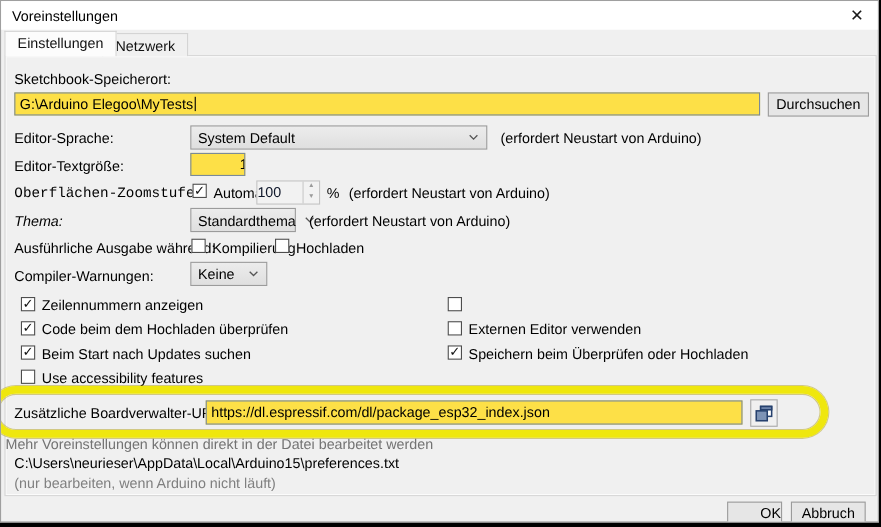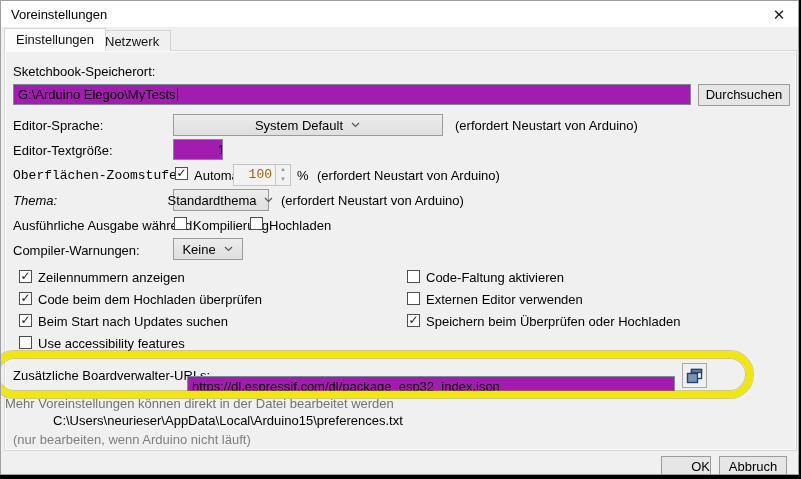--- a/index.html
+++ b/index.html
@@ -17,35 +17,35 @@
   .tab.active { left:3px; top:1px; height:23px; background:#fcfcfc; z-index:3; }
   .tab.inactive { left:92px; top:3px; height:21px; background:#f0f0f0; z-index:1; }
 
   
   #panel { position:absolute; left:3px; top:49px; width:793px; height:401px; background:#f0f0f0; border:1px solid #d8d8d8; box-shadow:inset 0 0 0 1px #fbfbfb; }
 
   .lbl { position:absolute; font-size:13px; color:#000; white-space:nowrap; }
   .note { position:absolute; font-size:13px; color:#000; white-space:nowrap; }
   .gray { color:#7f7f7f; }
 
-  .tfield { position:absolute; background:#a21caf; border:1px solid #7a8a99; font-size:13px; color:#000; padding:2px 4px; white-space:nowrap; overflow:hidden; }
+  .tfield { position:absolute; background:#fde047; border:1px solid #7a8a99; font-size:13px; color:#000; padding:2px 4px; white-space:nowrap; overflow:hidden; }
   .caret { display:inline-block; width:1px; height:13px; background:#000; vertical-align:-2px; margin-left:1px; }
 
   .btn { position:absolute; background:#e6e6e6; border:1px solid #9b9b9b; font-size:13px; color:#000; text-align:center; cursor:default; }
 
-  .combo { position:absolute; background:linear-gradient(#ececec,#dfdfdf); border:1px solid #9b9b9b; font-size:13px; color:#000; display:flex; align-items:center; justify-content:center; padding:0 7px 0 6px; cursor:default; }
+  .combo { position:absolute; background:linear-gradient(#ececec,#dfdfdf); border:1px solid #9b9b9b; font-size:13px; color:#000; display:flex; align-items:center; justify-content:space-between; padding:0 7px 0 6px; cursor:default; }
   .chev { width:9px; height:6px; margin-left:8px; flex:none; }
   .chev svg { display:block; }
 
   .cb { position:absolute; width:13px; height:13px; background:#fff; border:1px solid #4d4d4d; text-align:center; cursor:default; }
   .cb .mark { display:block; font-size:12px; font-weight:bold; line-height:11px; color:#111; }
 
   
   #zoom-spinner { position:absolute; left:228px; top:113px; width:58px; height:22px; background:#f2f2f2; border:1px solid #c4c4c4; display:flex; }
-  #zoom-spinner .val { flex:1; font-size:13px; color:#a16207; text-align:right; padding:2px 3px 0 0;font-family:Liberation Mono, monospace; }
+  #zoom-spinner .val { flex:1; font-size:13px; color:#0f172a; padding:2px 3px 0 0; }
   #zoom-spinner .arrows { width:15px; border-left:1px solid #c9c9c9; display:flex; flex-direction:column; }
   #zoom-spinner .arrows div { flex:1; font-size:6px; line-height:9px; color:#9a9a9a; text-align:center; }
 
   
   #url-popup-btn { position:absolute; left:677px; top:312px; width:25px; height:25px; background:#f0f0f0; border:1px solid #a8a8a8; display:flex; align-items:center; justify-content:center; cursor:default; }
 
   
   #highlight { position:absolute; left:-14px; top:300px; width:762px; height:47px; border:7px solid #efe70e; border-radius:24px; box-shadow:0 0 0 1px rgba(170,150,0,.45), inset 0 0 0 1px rgba(170,150,0,.45); pointer-events:none; z-index:9; }
 
   
@@ -146,43 +146,42 @@
       </span>
     <span class="lbl" style="left:33px;top:263px;">Beim Start nach Updates suchen</span>
     <span class="cb" style="left:14px;top:285px;">
         <span class="mark"></span>
       </span>
     <span class="lbl" style="left:33px;top:285px;">Use accessibility features</span>
 
     <span class="cb" style="left:402px;top:219px;">
         <span class="mark"></span>
       </span>
-    <span class="lbl" style="left:421px;top:219px;">Code-Faltung aktivieren</span>
     <span class="cb" style="left:402px;top:241px;">
         <span class="mark"></span>
       </span>
     <span class="lbl" style="left:421px;top:241px;">Externen Editor verwenden</span>
     <span class="cb" style="left:402px;top:263px;">
         <span class="mark">✓</span>
       </span>
     <span class="lbl" style="left:421px;top:263px;">Speichern beim Überprüfen oder Hochladen</span>
 
     <span class="lbl" style="left:8px;top:317px;">Zusätzliche Boardverwalter-URLs:</span>
-    <div class="tfield" style="left:182px;top:313px;width:488px;height:22px;margin-top:12px;"><span>https://dl.espressif.com/dl/package_esp32_index.json</span></div>
+    <div class="tfield" style="left:182px;top:313px;width:488px;height:22px;"><span>https://dl.espressif.com/dl/package_esp32_index.json</span></div>
     <div id="url-popup-btn">
       <svg width="17" height="16" viewBox="0 0 17 16">
         <rect x="5.5" y="1.5" width="10" height="9" fill="#ffffff" stroke="#26416e" stroke-width="1.4"></rect>
         <rect x="5.5" y="1.5" width="10" height="3" fill="#6f86ad" stroke="#26416e" stroke-width="1.4"></rect>
         <rect x="1.5" y="5.5" width="10" height="9" fill="#7d93b5" stroke="#26416e" stroke-width="1.4"></rect>
       </svg>
     </div>
 
     <div id="highlight"></div>
 
     <span class="lbl" style="left:0;top:345px;color:#737373;">Mehr Voreinstellungen können direkt in der Datei bearbeitet werden</span>
-    <span class="lbl" style="left:8px;top:362px;margin-left:40px;">C:\Users\neurieser\AppData\Local\Arduino15\preferences.txt</span>
+    <span class="lbl" style="left:8px;top:362px;">C:\Users\neurieser\AppData\Local\Arduino15\preferences.txt</span>
     <span class="lbl gray" style="left:8px;top:381px;">(nur bearbeiten, wenn Arduino nicht läuft)</span>
   </div>
 
   <div class="btn" id="ok-btn">OK</div>
   <div class="btn" id="cancel-btn">Abbruch</div>
 
 </div>
 
 </body></html>

